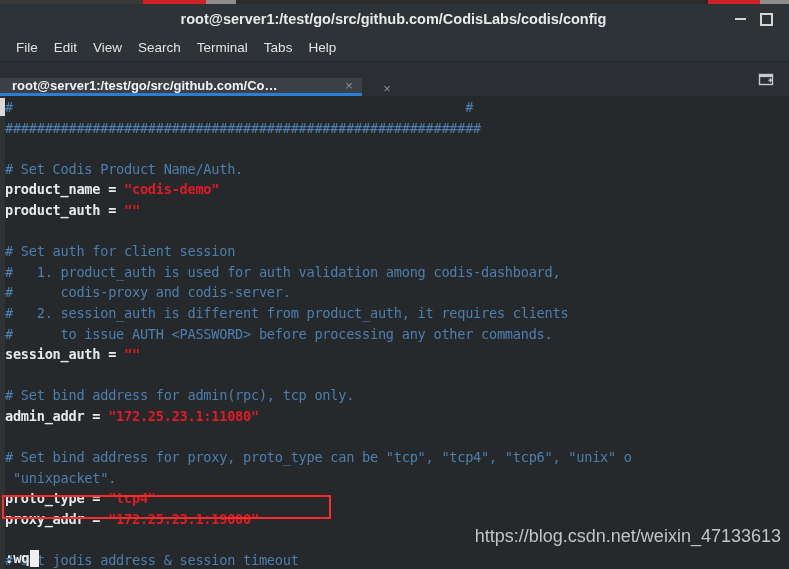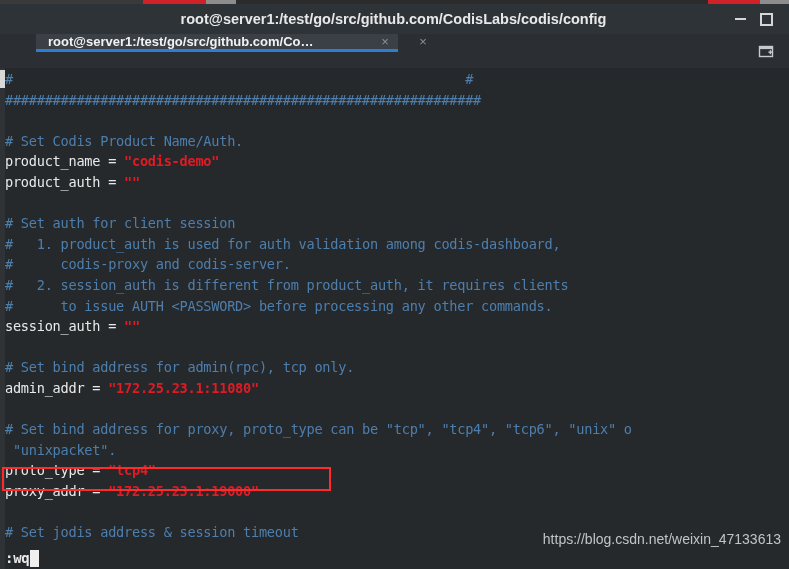--- a/index.html
+++ b/index.html
@@ -100,24 +100,23 @@
     font-size: 13.5px;
     padding: 2px 8px;
     white-space: nowrap;
   }
 
   
   #tabbar {
     height: 34px;
     background: #2b2f33;
     display: flex;
-    align-items: flex-start;
+    align-items: flex-end;
     flex: 0 0 auto;
     position: relative;
-    padding-left: 36px;
   }
   .tab {
     display: flex;
     align-items: center;
     position: relative;
     box-sizing: border-box;
   }
   #tab-0 {
     width: 362px;
     background: #3a4045;
@@ -197,21 +196,21 @@
     font-family: "DejaVu Sans Mono", monospace;
     font-size: 13.6px;
     line-height: 20.6px;
     white-space: pre;
     overflow: hidden;
     letter-spacing: -0.25px;
   }
   .row { height: 20.6px; white-space: pre; }
   .cmt { color: #4d7fae; }
   .str { color: #e01b24; font-weight: bold; }
-  .ident { color: #e9e9e9; font-weight: normal; }
+  .ident { color: #e9e9e9; font-weight: bold; }
   .blank { color: transparent; }
 
   
   #statusline {
     position: absolute;
     left: 5px;
     bottom: 1px;
     font-family: "DejaVu Sans Mono", monospace;
     font-size: 14px;
     line-height: 20px;
@@ -238,21 +237,21 @@
     box-sizing: border-box;
   }
 
   
   #watermark {
     position: absolute;
     right: 8px;
     bottom: 22px;
     color: #cfd2d4;
     font-family: "Liberation Sans", sans-serif;
-    font-size: 14px;
+    font-size: 18px;
     opacity: 0.92;
     white-space: nowrap;
   }
 </style>
 </head>
 <body>
 
 <div id="desktop">
   <div class="bg-frag red" style="left:143px;  width:63px;"></div>
   <div class="bg-frag grey" style="left:206px;  width:30px;"></div>
@@ -266,20 +265,29 @@
   <div id="titlebar">
     <div id="title-text">root@server1:/test/go/src/github.com/CodisLabs/codis/config</div>
     <div class="win-btn" id="win-btn-min">
       <span class="minglyph"></span>
     </div>
     <div class="win-btn" id="win-btn-max">
       <span class="maxglyph"></span>
     </div>
   </div>
 
+  <div id="menubar">
+    <div class="menu-item">File</div>
+    <div class="menu-item">Edit</div>
+    <div class="menu-item">View</div>
+    <div class="menu-item">Search</div>
+    <div class="menu-item">Terminal</div>
+    <div class="menu-item">Tabs</div>
+    <div class="menu-item">Help</div>
+  </div>
 
   <div id="tabbar">
     <div class="tab" id="tab-0">
       <span class="tab-label">root@server1:/test/go/src/github.com/Co…</span>
       <span class="tab-close">×</span>
     </div>
     <div class="tab" id="tab-1">
       <span class="tab-close">×</span>
     </div>
     <div id="newtab-btn">

